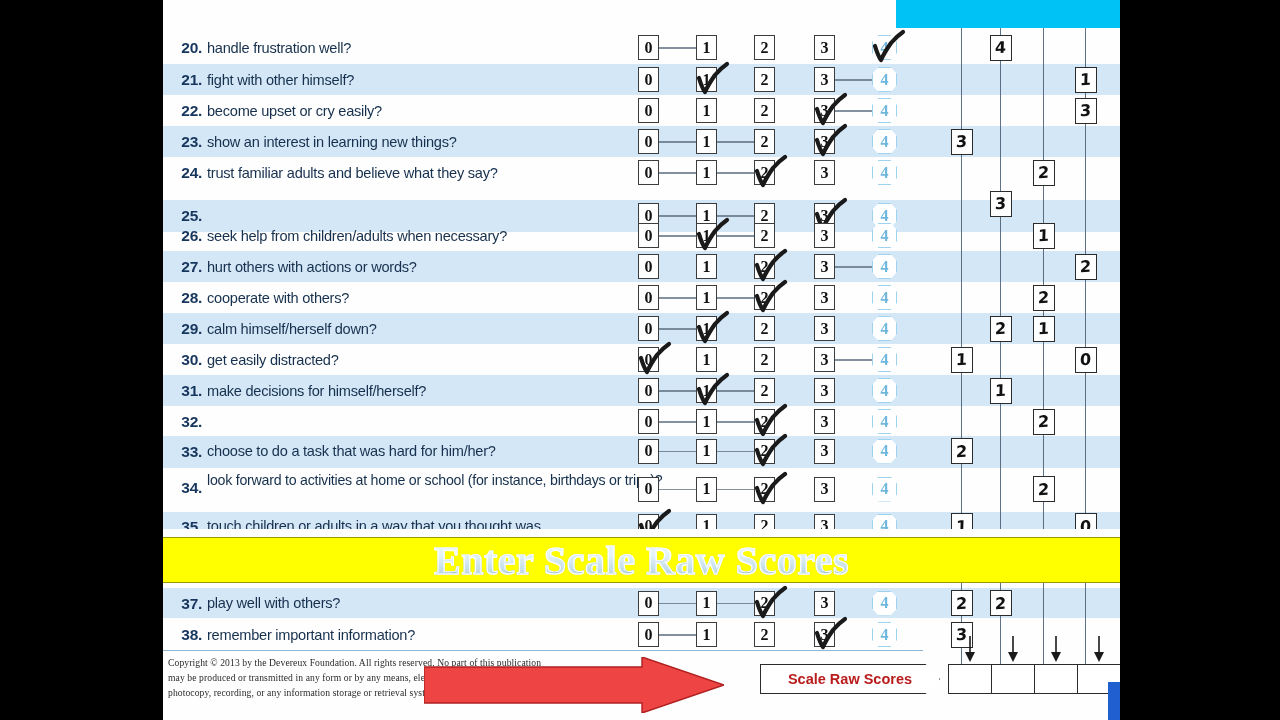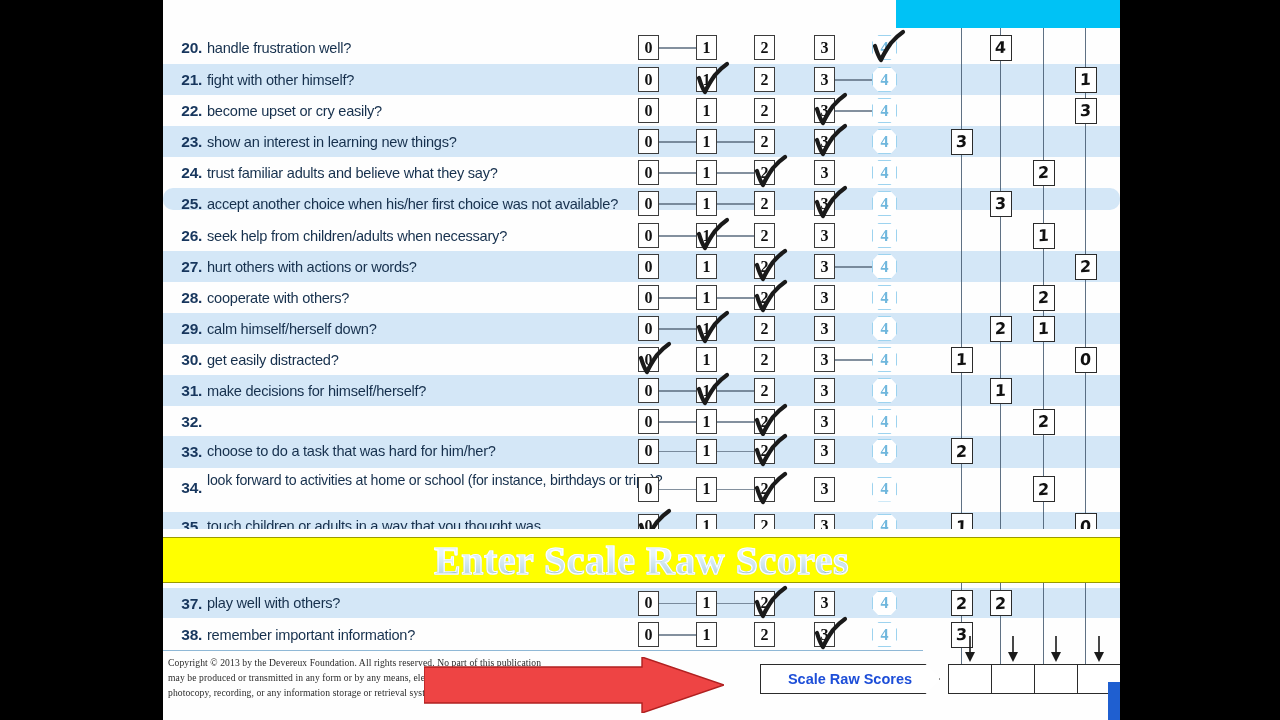--- a/index.html
+++ b/index.html
@@ -116,21 +116,21 @@
     font-size:9.6px; color:#2a2a2a; line-height:1.55;
     letter-spacing:.1px;
   }
 
   
   #srs-wrap{ position:absolute; left:0; top:0; width:957px; height:720px; z-index:20;}
   #srs-label{
     position:absolute; left:597px; top:664px; width:180px; height:30px;
     border:1.6px solid #2b2b2b; background:#fff;
     display:flex; align-items:center; justify-content:center;
-    font-weight:bold; font-size:14.5px; color:#1d4ed8;
+    font-weight:bold; font-size:14.5px; color:#b91c1c;
     font-family:"Liberation Sans", sans-serif;
     clip-path:polygon(0 0, 92% 0, 100% 50%, 92% 100%, 0 100%);
   }
   #srs-boxes{
     position:absolute; left:785px; top:664px; height:30px;
     display:flex; border:1.6px solid #2b2b2b; background:#fff;
   }
   #srs-boxes .cell{ width:43px; height:100%; border-right:1.5px solid #2b2b2b;}
   #srs-boxes .cell:last-child{ border-right:none;}
 
@@ -243,23 +243,22 @@
             <div class="obox" style="left: 591px; top: 3px;">2</div>
             <div class="obox" style="left: 651px; top: 3px;">3</div>
             <div class="obox oct" style="left: 709px; top: 3px;">4</div>
             <div class="chk" style="left: 588px; top: -3px;">
               <svg viewBox="0 0 40 34">
                 <path d="M6 17 Q9 27 12 31 Q15 24 22 14 Q28 7 34 3" fill="none" stroke="#1a1a1a" stroke-width="4.2" stroke-linecap="round" stroke-linejoin="round"></path>
               </svg>
             </div>
           </div>
         </div>
-        <div class="row shaded" style="top: 188px; height: 22px; border-radius: 10px;">
+        <div class="row shaded" style="top: 200px; height: 32px;">
           <div class="qnum" style="top: 7px;">25.</div>
-          <div class="qtext" style="top: 7.5px;">accept another choice when his/her first choice was not available?</div>
           <div class="opts">
             <div class="connector" style="left: 496px; width: 37px; top: 15px;"></div>
             <div class="connector" style="left: 554px; width: 37px; top: 15px;"></div>
             <div class="obox" style="left: 475px; top: 3px;">0</div>
             <div class="obox" style="left: 533px; top: 3px;">1</div>
             <div class="obox" style="left: 591px; top: 3px;">2</div>
             <div class="obox" style="left: 651px; top: 3px;">3</div>
             <div class="obox oct" style="left: 709px; top: 3px;">4</div>
             <div class="chk" style="left: 648px; top: -3px;">
               <svg viewBox="0 0 40 34">

